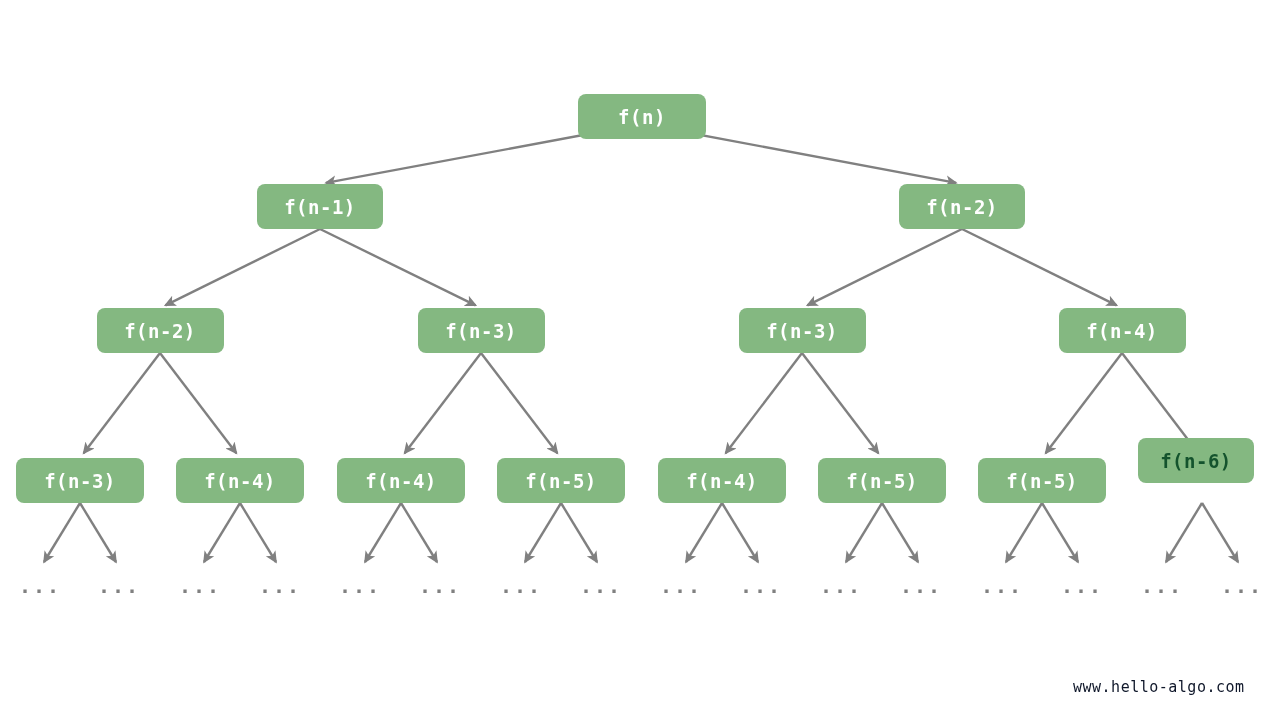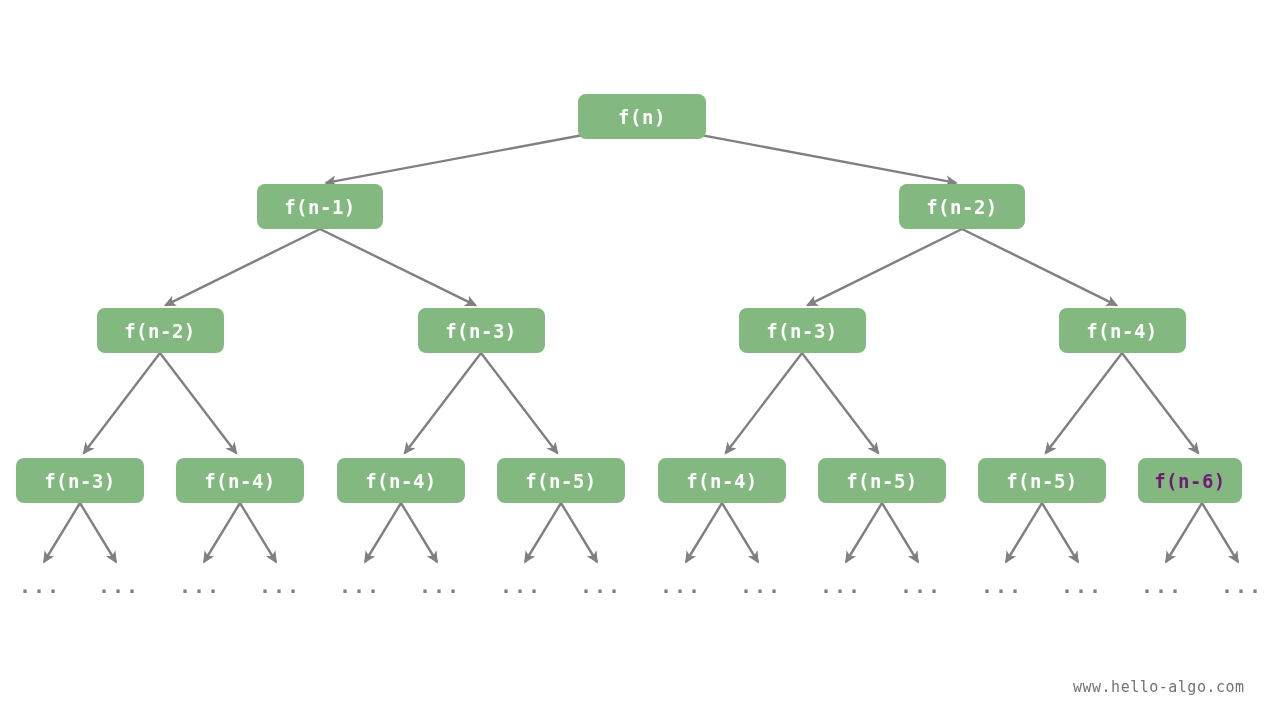--- a/index.html
+++ b/index.html
@@ -112,35 +112,35 @@
       <div class="node" style="left: 417.5px; top: 308px; width: 127px; height: 45px; background: rgb(132, 184, 129); color: rgb(255, 255, 255);">f(n-3)</div>
       <div class="node" style="left: 738.5px; top: 308px; width: 127px; height: 45px; background: rgb(132, 184, 129); color: rgb(255, 255, 255);">f(n-3)</div>
       <div class="node" style="left: 1058.5px; top: 308px; width: 127px; height: 45px; background: rgb(132, 184, 129); color: rgb(255, 255, 255);">f(n-4)</div>
       <div class="node" style="left: 16px; top: 458px; width: 128px; height: 45px; background: rgb(132, 184, 129); color: rgb(255, 255, 255);">f(n-3)</div>
       <div class="node" style="left: 176px; top: 458px; width: 128px; height: 45px; background: rgb(132, 184, 129); color: rgb(255, 255, 255);">f(n-4)</div>
       <div class="node" style="left: 337px; top: 458px; width: 128px; height: 45px; background: rgb(132, 184, 129); color: rgb(255, 255, 255);">f(n-4)</div>
       <div class="node" style="left: 497px; top: 458px; width: 128px; height: 45px; background: rgb(132, 184, 129); color: rgb(255, 255, 255);">f(n-5)</div>
       <div class="node" style="left: 658px; top: 458px; width: 128px; height: 45px; background: rgb(132, 184, 129); color: rgb(255, 255, 255);">f(n-4)</div>
       <div class="node" style="left: 818px; top: 458px; width: 128px; height: 45px; background: rgb(132, 184, 129); color: rgb(255, 255, 255);">f(n-5)</div>
       <div class="node" style="left: 978px; top: 458px; width: 128px; height: 45px; background: rgb(132, 184, 129); color: rgb(255, 255, 255);">f(n-5)</div>
-      <div class="node" style="left: 1138px; top: 458px; width: 104px; height: 45px; background: rgb(132, 184, 129); color: #701a75;">f(n-6)</div>
+      <div class="node" style="left: 1138px; top: 438px; width: 116px; height: 45px; background: rgb(132, 184, 129); color: #14532d;">f(n-6)</div>
     </div>
   <div id="ellipsis-layer">
       <div class="ellipsis" style="left: 40px; top: 586px; color: rgb(128, 128, 128);">...</div>
       <div class="ellipsis" style="left: 119px; top: 586px; color: rgb(128, 128, 128);">...</div>
       <div class="ellipsis" style="left: 200px; top: 586px; color: rgb(128, 128, 128);">...</div>
       <div class="ellipsis" style="left: 280px; top: 586px; color: rgb(128, 128, 128);">...</div>
       <div class="ellipsis" style="left: 360px; top: 586px; color: rgb(128, 128, 128);">...</div>
       <div class="ellipsis" style="left: 440px; top: 586px; color: rgb(128, 128, 128);">...</div>
       <div class="ellipsis" style="left: 521px; top: 586px; color: rgb(128, 128, 128);">...</div>
       <div class="ellipsis" style="left: 601px; top: 586px; color: rgb(128, 128, 128);">...</div>
       <div class="ellipsis" style="left: 681px; top: 586px; color: rgb(128, 128, 128);">...</div>
       <div class="ellipsis" style="left: 761px; top: 586px; color: rgb(128, 128, 128);">...</div>
       <div class="ellipsis" style="left: 841px; top: 586px; color: rgb(128, 128, 128);">...</div>
       <div class="ellipsis" style="left: 921px; top: 586px; color: rgb(128, 128, 128);">...</div>
       <div class="ellipsis" style="left: 1002px; top: 586px; color: rgb(128, 128, 128);">...</div>
       <div class="ellipsis" style="left: 1082px; top: 586px; color: rgb(128, 128, 128);">...</div>
       <div class="ellipsis" style="left: 1162px; top: 586px; color: rgb(128, 128, 128);">...</div>
       <div class="ellipsis" style="left: 1242px; top: 586px; color: rgb(128, 128, 128);">...</div>
     </div>
 
-  <div id="watermark" style="left: 1073px; top: 678px; color: #737373;">www.hello-algo.com</div>
+  <div id="watermark" style="left: 1073px; top: 678px; color: #0f172a;">www.hello-algo.com</div>
 </div>
 
 </body></html>

